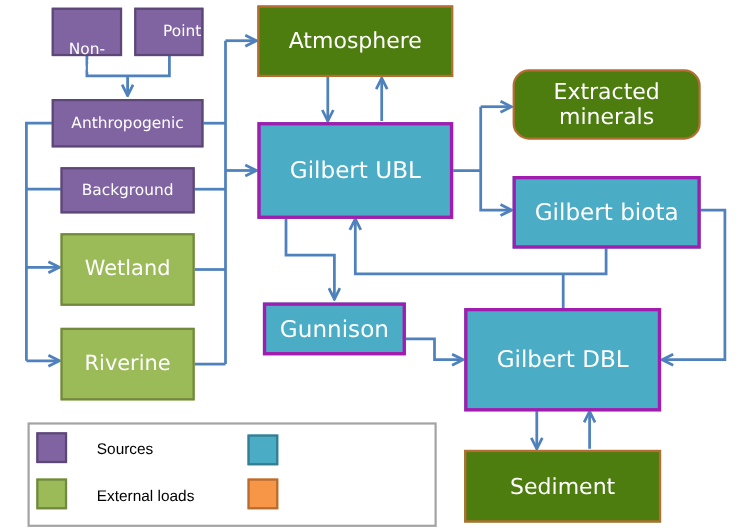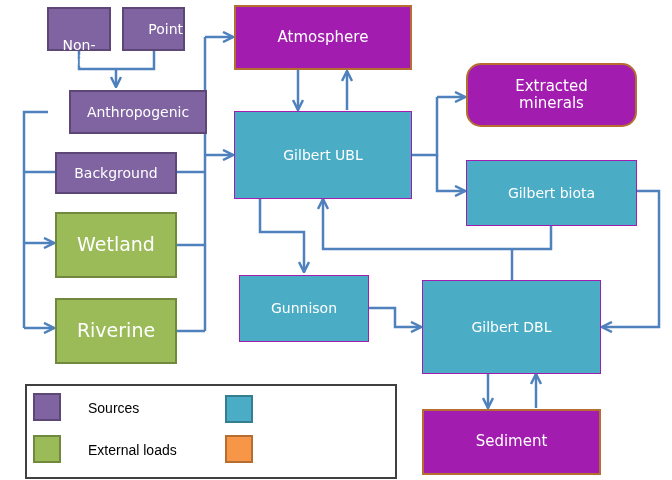--- a/index.html
+++ b/index.html
@@ -1,23 +1,23 @@
 <!DOCTYPE html>
 <html><head>
 <meta charset="utf-8">
 <style>
   html,body{margin:0;padding:0;background:#ffffff;}
   body{width:672px;height:480px;position:relative;overflow:hidden;font-family:"DejaVu Sans","Liberation Sans",sans-serif;}
   svg#wires{position:absolute;left:0;top:0;width:672px;height:480px;}
   .node{position:absolute;box-sizing:border-box;display:flex;align-items:center;justify-content:center;text-align:center;color:#ffffff;line-height:1.15;}
   .src{background:#8064a2;border:2px solid #5c4776;font-size:14px;}
   .ext-load{background:#9bbb59;border:2px solid #71893f;font-size:19px;}
-  .int{background:#4bacc6;border:1px solid #a21caf;font-size:14px;}
-  .ext-pool{background:#a21caf;border:2px solid #b66d31;font-size:15px;}
-  .legend{position:absolute;left:25px;top:384px;width:372px;height:95px;box-sizing:border-box;border:2px solid #404040;background:#fff;}
+  .int{background:#4bacc6;border:3px solid #a21caf;font-size:21px;}
+  .ext-pool{background:#4d7c0f;border:2px solid #b66d31;font-size:20px;}
+  .legend{position:absolute;left:25px;top:384px;width:372px;height:95px;box-sizing:border-box;border:2px solid #a3a3a3;background:#fff;}
   .sw{position:absolute;width:28px;height:28px;box-sizing:border-box;}
   .lt{position:absolute;font-size:14px;color:#000;font-family:"Liberation Sans",sans-serif;}
 </style>
 </head>
 <body>
 
 <svg id="wires" viewBox="0 0 672 480">
   <defs>
     <marker id="arr" viewBox="0 0 10 10" refX="9" refY="5" markerWidth="5" markerHeight="5" orient="auto">
       <path d="M1,1 L9,5 L1,9" fill="none" stroke="#4f81bd" stroke-width="2"></path>
@@ -61,21 +61,21 @@
     <path d="M536,408 V374" marker-end="url(#arr)"></path>
   </g>
 </svg>
 
 <div class="node src" style="left:47px;top:7px;width:64px;height:44px;">
     <span style="width:48px;margin-top:48px;">Non-point</span>
   </div>
 <div class="node src" style="left:122px;top:7px;width:63px;height:44px;justify-content:flex-end;">
     <span>Point</span>
   </div>
-<div class="node src" style="left:47px;top:90px;width:138px;height:44px;margin-left:22px;">
+<div class="node src" style="left:47px;top:90px;width:138px;height:44px;">
     <span>Anthropogenic</span>
   </div>
 <div class="node src" style="left:55px;top:152px;width:122px;height:42px;">
     <span>Background</span>
   </div>
 
 <div class="node ext-load" style="left:55px;top:212px;width:122px;height:66px;">
     <span>Wetland</span>
   </div>
 <div class="node ext-load" style="left:55px;top:298px;width:122px;height:66px;align-items:center;">
@@ -87,21 +87,21 @@
   </div>
 <div class="node int" style="left:234px;top:111px;width:178px;height:88px;">
     <span>Gilbert UBL</span>
   </div>
 <div class="node ext-pool" style="left:466px;top:63px;width:171px;height:64px;border-radius:15px;">
     <span style="width:120px;">Extracted minerals</span>
   </div>
 <div class="node int" style="left:466px;top:160px;width:171px;height:66px;">
     <span>Gilbert biota</span>
   </div>
-<div class="node int" style="left:239px;top:275px;width:130px;height:67px;align-items:center;">
+<div class="node int" style="left:239px;top:275px;width:130px;height:48px;align-items:center;">
     <span>Gunnison</span>
   </div>
 <div class="node int" style="left:422px;top:280px;width:179px;height:94px;">
     <span>Gilbert DBL</span>
   </div>
 <div class="node ext-pool" style="left:422px;top:409px;width:179px;height:66px;">
     <span>Sediment</span>
   </div>
 
 <div class="legend">

